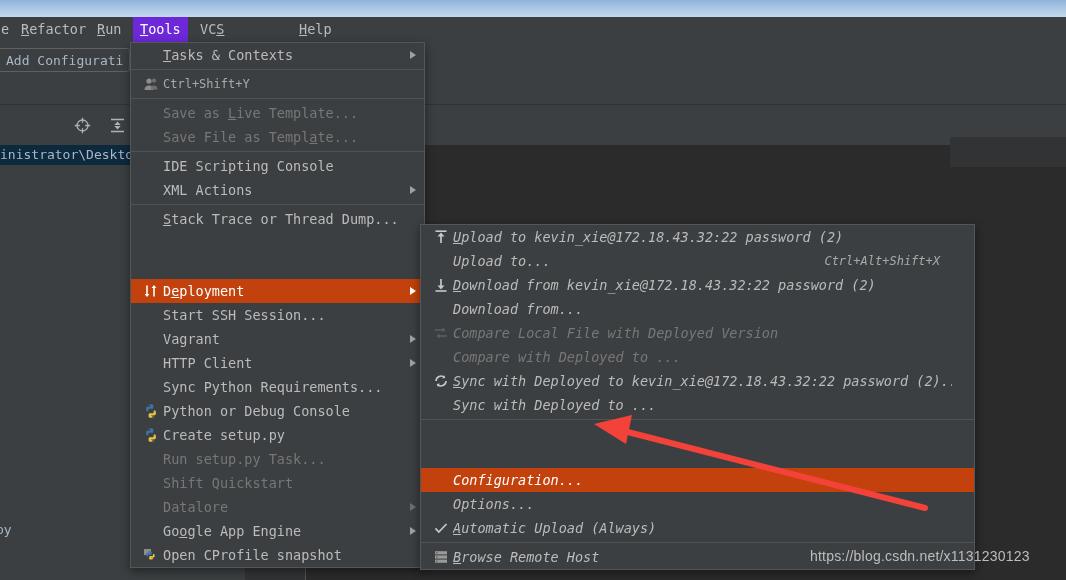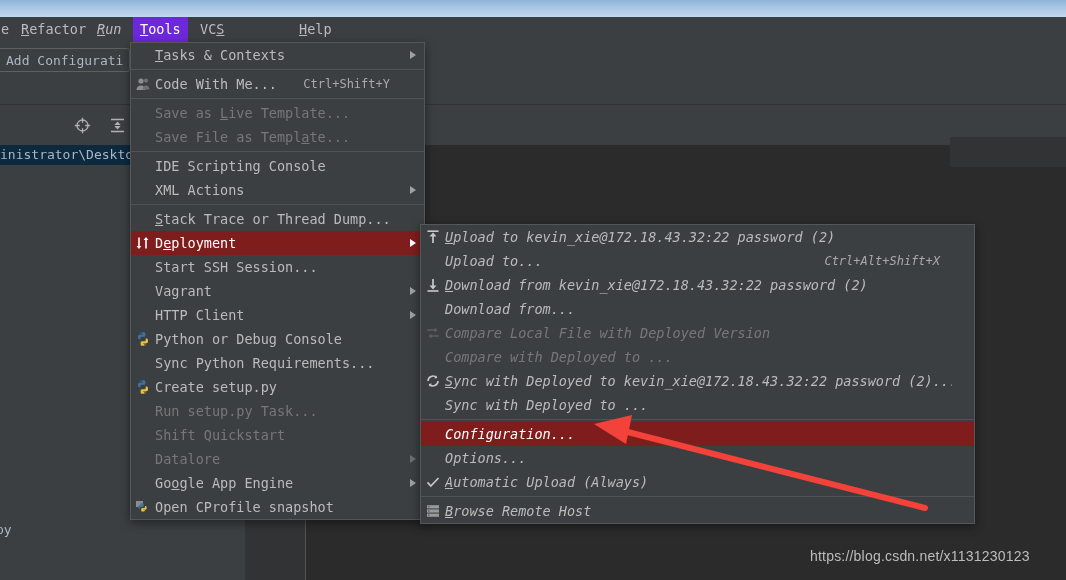--- a/index.html
+++ b/index.html
@@ -76,24 +76,24 @@
     position:absolute;background:#3c3f41;border:1px solid #53575a;
     box-shadow:0 3px 9px rgba(0,0,0,.45);
     box-sizing:border-box;
   }
   #menu-tools{left:130px;top:42px;width:295px;}
   #menu-deploy{left:420px;top:224px;width:555px;font-style:italic;}
 
   .mi{
     position:relative;height:24px;line-height:24px;
     font-size:13.5px;color:#bbbbbb;white-space:nowrap;
-    display:flex;align-items:center;
+    display:flex;align-items:center;padding-left:8px;
   }
   .mi.disabled{color:#777777;}
-  .mi.hl{background:#7f1d1d;color:#ffffff;}
+  .mi.hl{background:#c2410c;color:#ffffff;margin-top:48px;}
   .mi .ico{
     width:24px;min-width:24px;height:24px;display:flex;
     align-items:center;justify-content:center;
   }
   .mi .lbl{flex:1;overflow:hidden;text-overflow:clip;}
   .mi .sc{color:#a9a9a9;padding-right:12px;font-size:12px;}
   .mi .arw{
     width:22px;min-width:22px;display:flex;align-items:center;justify-content:center;
   }
   .sep{height:1px;background:#4f5355;margin:2px 0;}
@@ -117,21 +117,21 @@
   }
 </style>
 </head>
 <body>
 
 <div id="titlebar"></div>
 
 <div id="menubar">
     <div class="mb-item" style="left: -6px;">e</div>
     <div class="mb-item" style="left: 14px;"><u>R</u>efactor</div>
-    <div class="mb-item" style="left: 90px; font-style: italic;"><u>R</u>un</div>
+    <div class="mb-item" style="left: 90px;"><u>R</u>un</div>
     <div class="mb-item active" style="left: 133px;"><u>T</u>ools</div>
     <div class="mb-item" style="left: 185px; margin-left: 8px;">VC<u>S</u></div>
     <div class="mb-item" style="left: 228px; margin-top: 21px;"><u>W</u>indow</div>
     <div class="mb-item" style="left: 292px;"><u>H</u>elp</div>
   </div>
 
 <div id="toolbar-strip"></div>
 <div id="addconfig">Add Configurati</div>
 
 <div id="toolwin-strip"></div>
@@ -169,21 +169,20 @@
     <div class="sep"></div>
     <div class="mi">
       <span class="ico">
         <svg width="16" height="16" viewBox="0 0 16 16">
           <circle cx="6" cy="5" r="2.6" fill="#8d8d8d"></circle>
           <path d="M1.5 14c0-3 2-4.6 4.5-4.6S10.5 11 10.5 14z" fill="#8d8d8d"></path>
           <circle cx="11" cy="4.6" r="2.1" fill="#6f6f6f"></circle>
           <path d="M7.6 13.6c.2-2.6 1.8-4 3.4-4 1.9 0 3.5 1.5 3.5 4z" fill="#6f6f6f"></path>
         </svg>
       </span>
-      <span class="lbl">Code With Me...</span>
       <span class="sc">Ctrl+Shift+Y</span>
       <span class="arw"></span>
     </div>
     <div class="sep"></div>
     <div class="mi disabled">
       <span class="ico"></span>
       <span class="lbl">Save as <u>L</u>ive Template...</span>
       <span class="arw"></span>
     </div>
     <div class="mi disabled">
@@ -237,32 +236,32 @@
       </span>
     </div>
     <div class="mi">
       <span class="ico"></span>
       <span class="lbl">HTTP Client</span>
       <span class="arw">
         <span class="tri-r"></span>
       </span>
     </div>
     <div class="mi">
+      <span class="ico"></span>
+      <span class="lbl">Sync Python Requirements...</span>
+      <span class="arw"></span>
+    </div>
+    <div class="mi">
       <span class="ico">
         <svg width="16" height="16" viewBox="0 0 16 16">
           <path d="M7.8 1.2c-2.4 0-2.3 1-2.3 1l.01 1.1h2.35v.35H4.6S3 3.5 3 6s1.4 2.4 1.4 2.4h.9V7.1s-.05-1.4 1.4-1.4h2.3s1.35.03 1.35-1.3V2.35S10.5 1.2 7.8 1.2zM6.5 2a.55.55 0 1 1 0 1.1.55.55 0 0 1 0-1.1z" fill="#3b74a5"></path>
           <path d="M8.2 14.8c2.4 0 2.3-1 2.3-1l-.01-1.1H8.14v-.35h3.26S13 12.5 13 10s-1.4-2.4-1.4-2.4h-.9v1.3s.05 1.4-1.4 1.4H7s-1.35-.03-1.35 1.3v2.05S5.5 14.8 8.2 14.8zM9.5 14a.55.55 0 1 1 0-1.1.55.55 0 0 1 0 1.1z" fill="#e8c341"></path>
         </svg>
       </span>
       <span class="lbl">Python or Debug Console</span>
-      <span class="arw"></span>
-    </div>
-    <div class="mi">
-      <span class="ico"></span>
-      <span class="lbl">Sync Python Requirements...</span>
       <span class="arw"></span>
     </div>
     <div class="mi">
       <span class="ico">
         <svg width="16" height="16" viewBox="0 0 16 16">
           <path d="M7.8 1.2c-2.4 0-2.3 1-2.3 1l.01 1.1h2.35v.35H4.6S3 3.5 3 6s1.4 2.4 1.4 2.4h.9V7.1s-.05-1.4 1.4-1.4h2.3s1.35.03 1.35-1.3V2.35S10.5 1.2 7.8 1.2zM6.5 2a.55.55 0 1 1 0 1.1.55.55 0 0 1 0-1.1z" fill="#3b74a5"></path>
           <path d="M8.2 14.8c2.4 0 2.3-1 2.3-1l-.01-1.1H8.14v-.35h3.26S13 12.5 13 10s-1.4-2.4-1.4-2.4h-.9v1.3s.05 1.4-1.4 1.4H7s-1.35-.03-1.35 1.3v2.05S5.5 14.8 8.2 14.8zM9.5 14a.55.55 0 1 1 0-1.1.55.55 0 0 1 0 1.1z" fill="#e8c341"></path>
         </svg>
       </span>
       <span class="lbl">Create setup.py</span>

